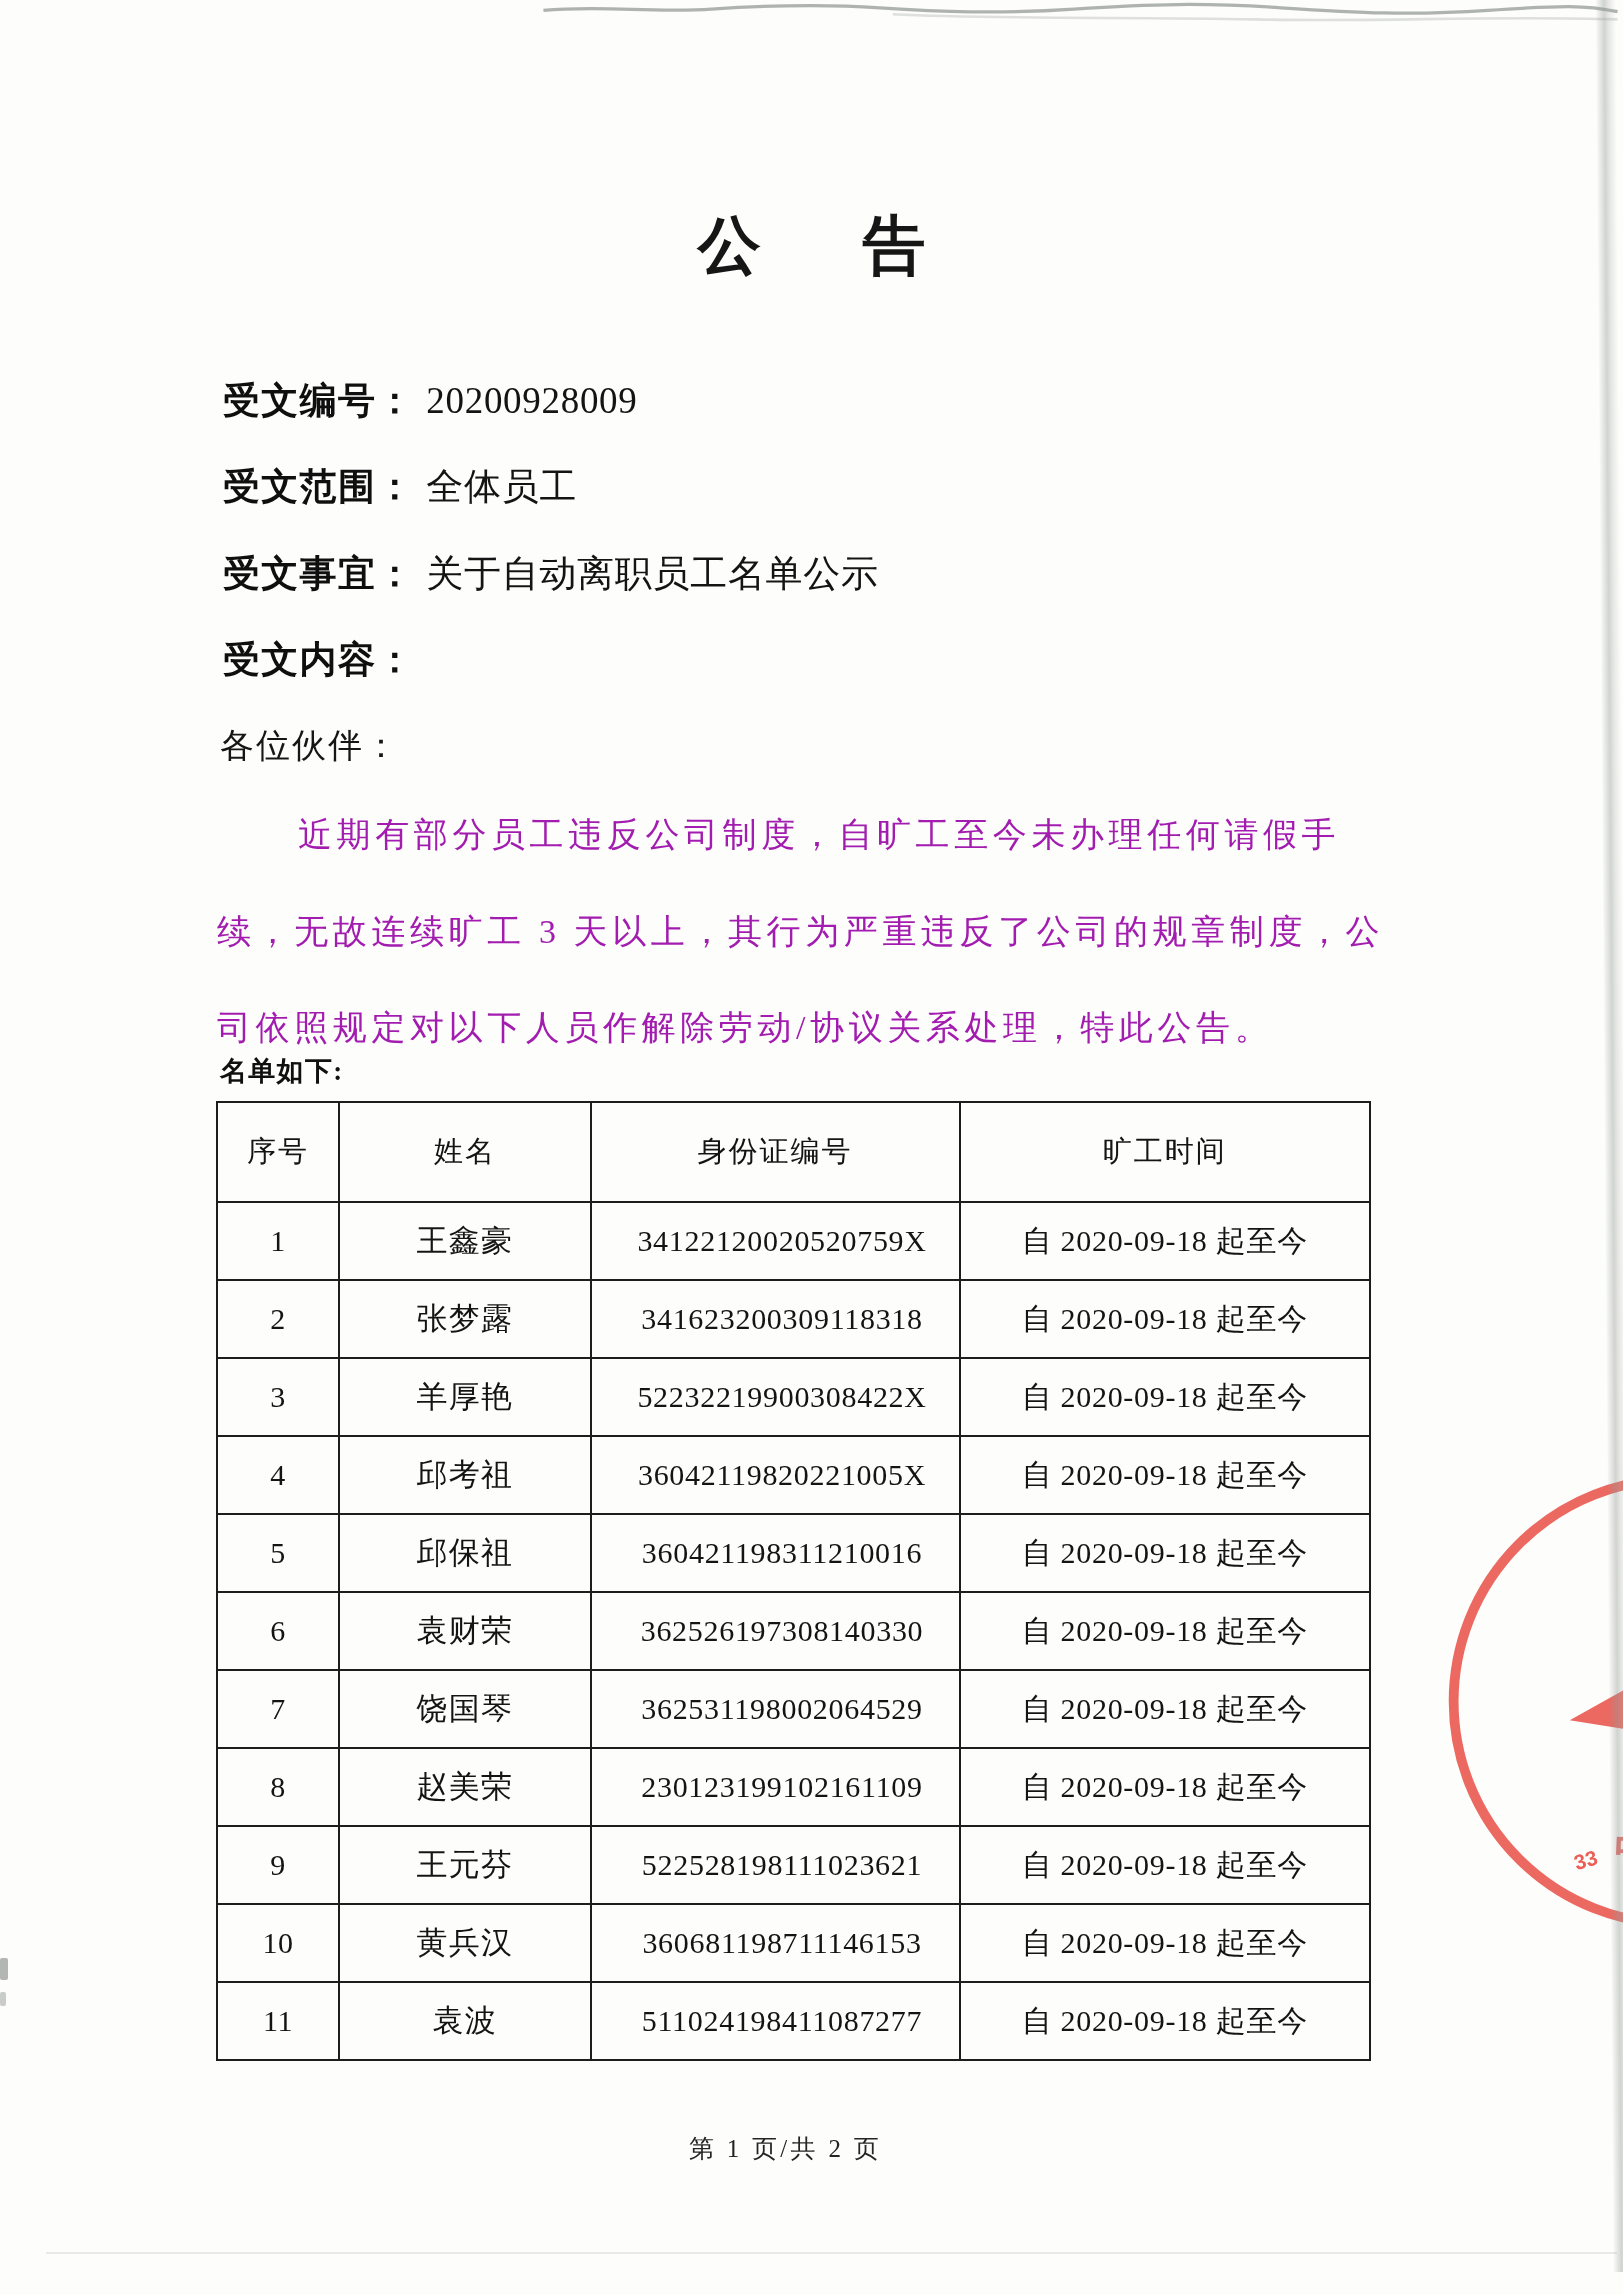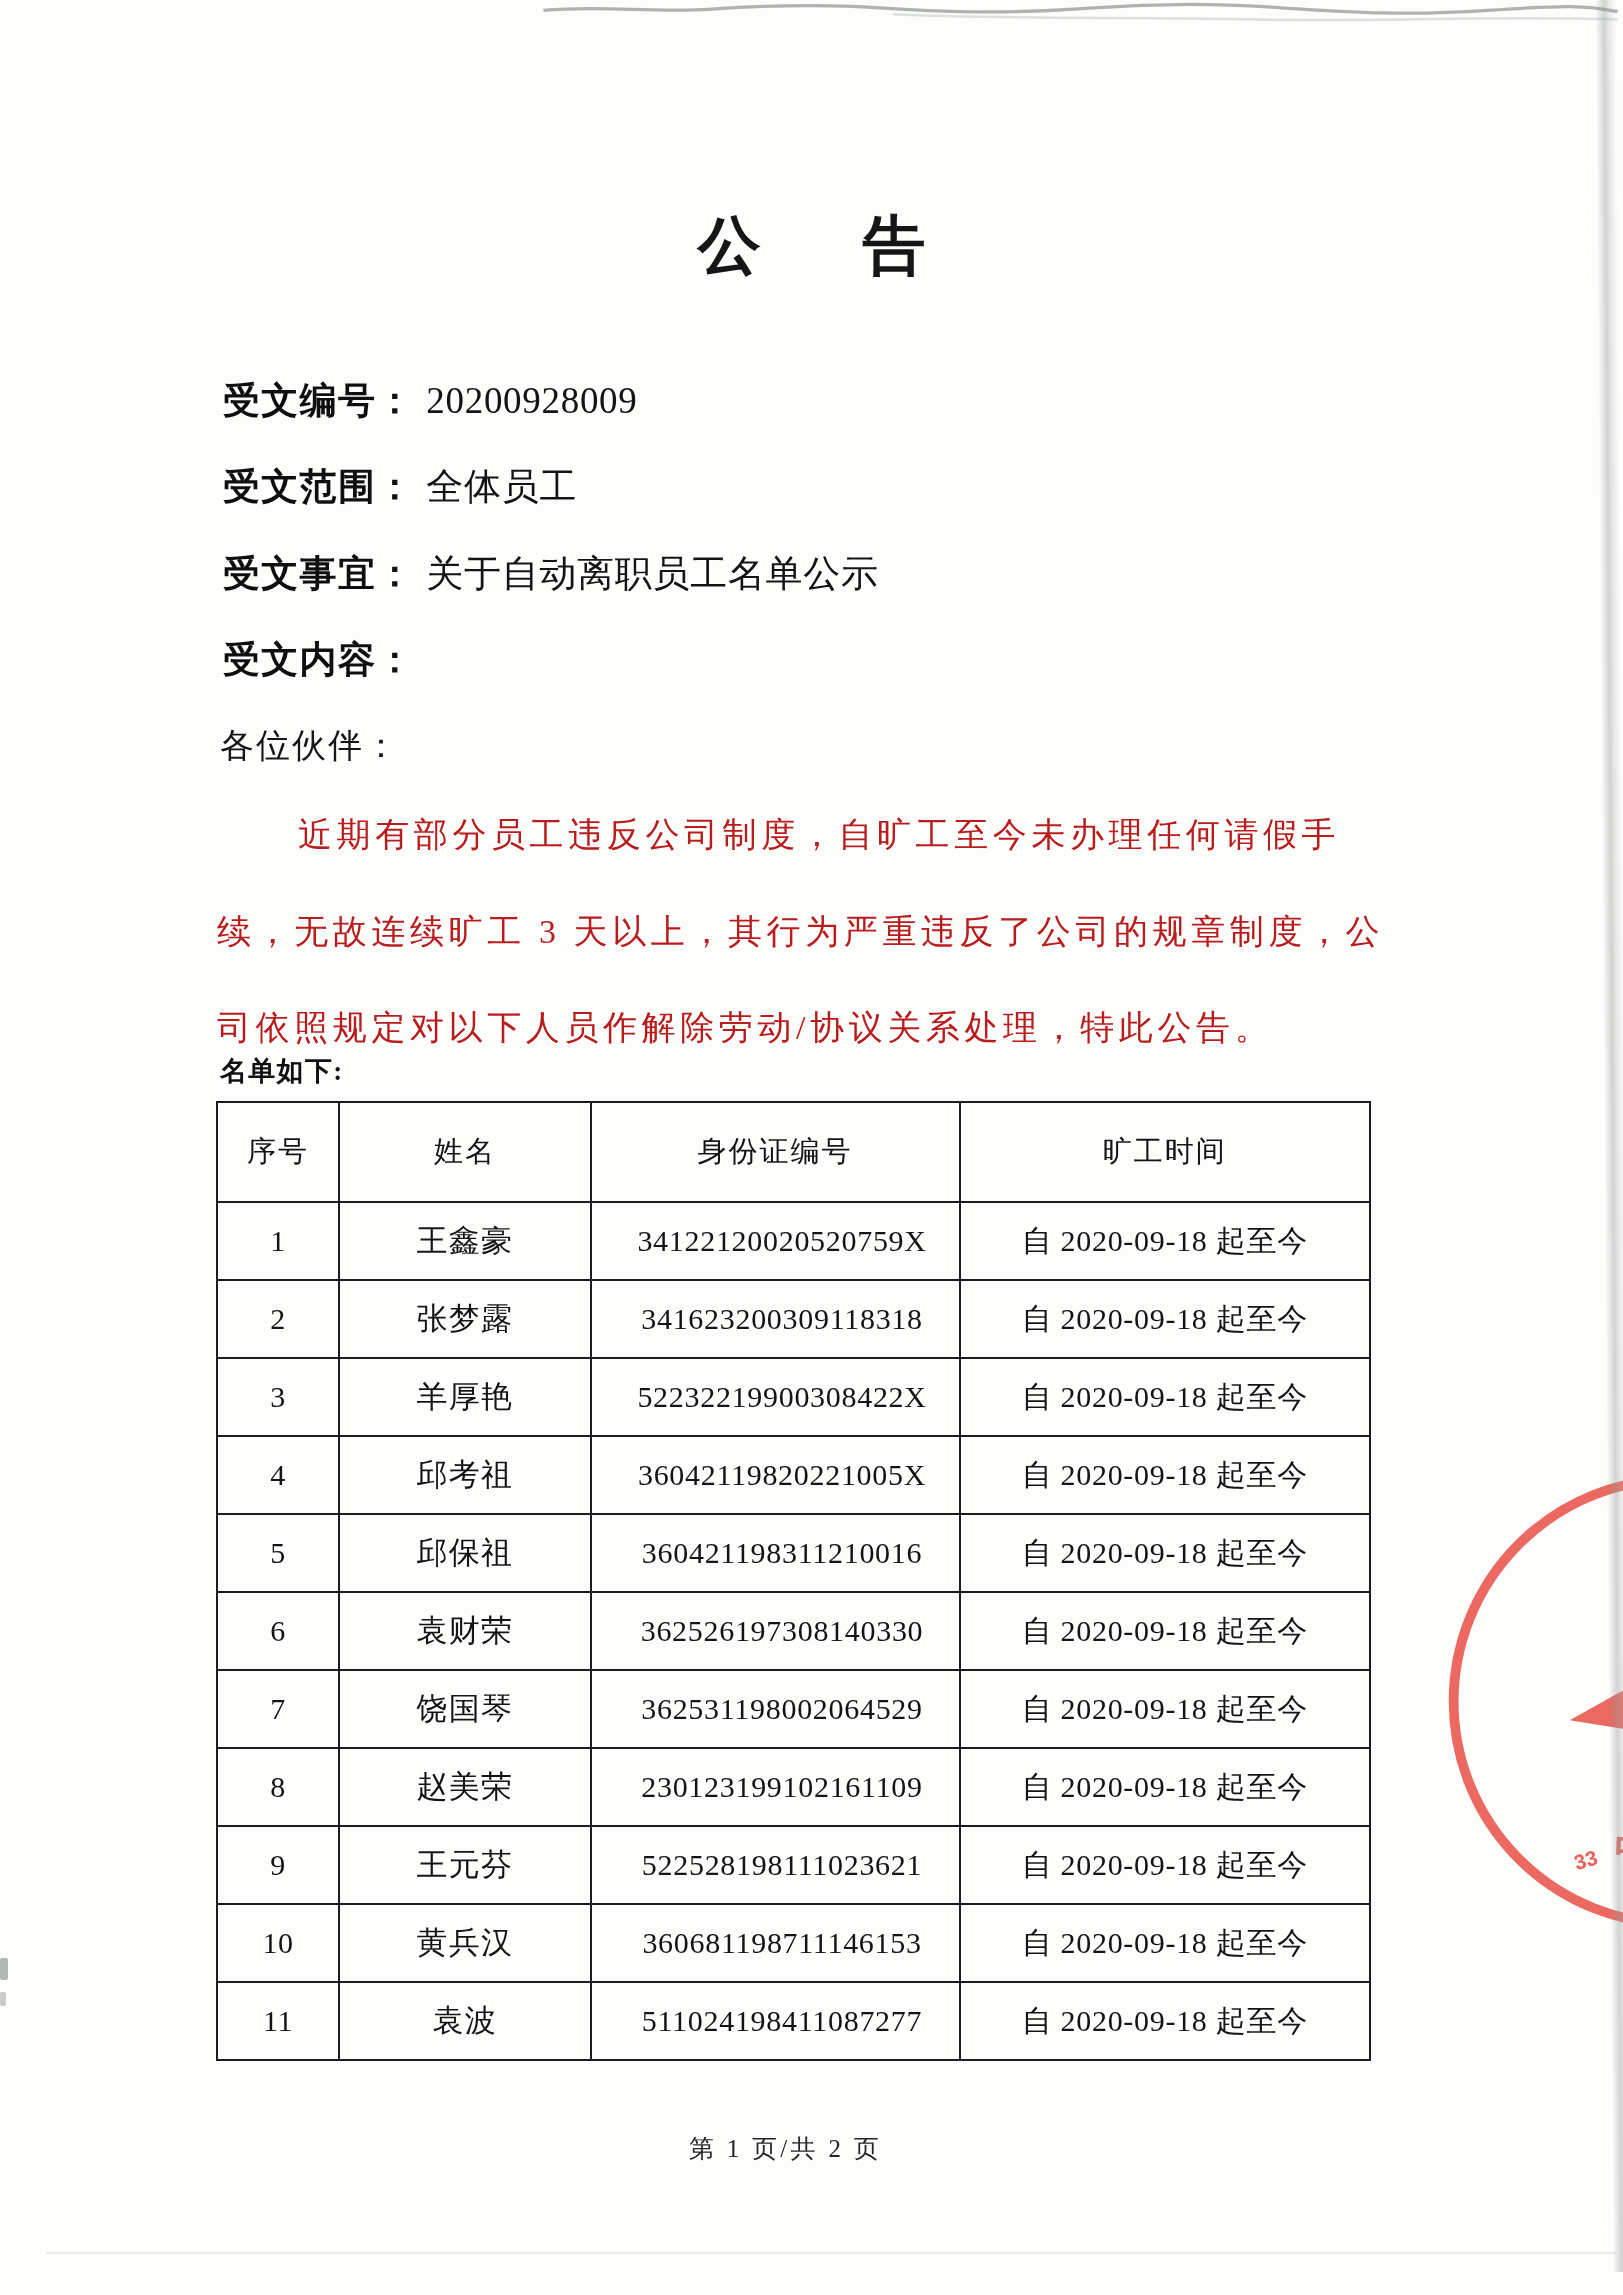--- a/index.html
+++ b/index.html
@@ -45,21 +45,21 @@
     font-family:Liberation Serif, serif;
     font-weight:700;color:#0f0f0f;letter-spacing:1.3px;
   }
   .meta-line .val{
     font-family:"Liberation Serif","DejaVu Serif",serif;
     font-weight:400;margin-left:11.8px;letter-spacing:0.7px;color:#141414;
   }
   .meta-1{top:377px;} .meta-2{top:463px;} .meta-3{top:550px;} .meta-4{top:636px;}
   
   .salutation{position:absolute;left:220px;top:723px;font-size:34px;letter-spacing:2px;color:#161616;}
-  .para-line{position:absolute;font-size:34px;letter-spacing:4.6px;white-space:nowrap;color:#b91c1c;}
+  .para-line{position:absolute;font-size:34px;letter-spacing:4.6px;white-space:nowrap;color:#a21caf;}
   .para-1{left:298px;top:812px;}
   .para-2{left:217px;top:909px;}
   .para-3{left:217px;top:1005px;}
   .list-intro{position:absolute;left:220px;top:1053px;font-size:27px;font-weight:600;letter-spacing:1.3px;color:#101010;}
   
   .roster{
     position:absolute;left:216px;top:1101px;width:1155px;height:937px;
     border-collapse:collapse;table-layout:fixed;
     font-size:30px;color:#141414;
   }

